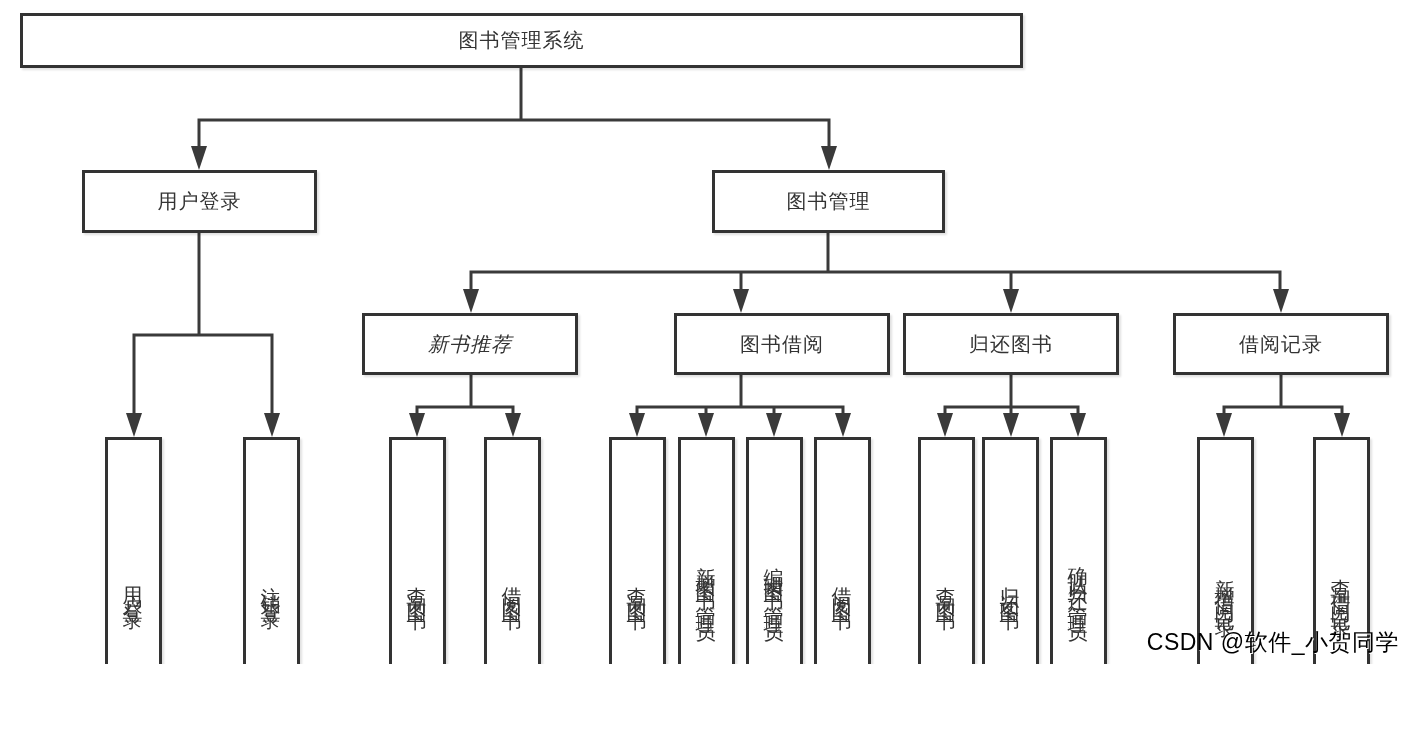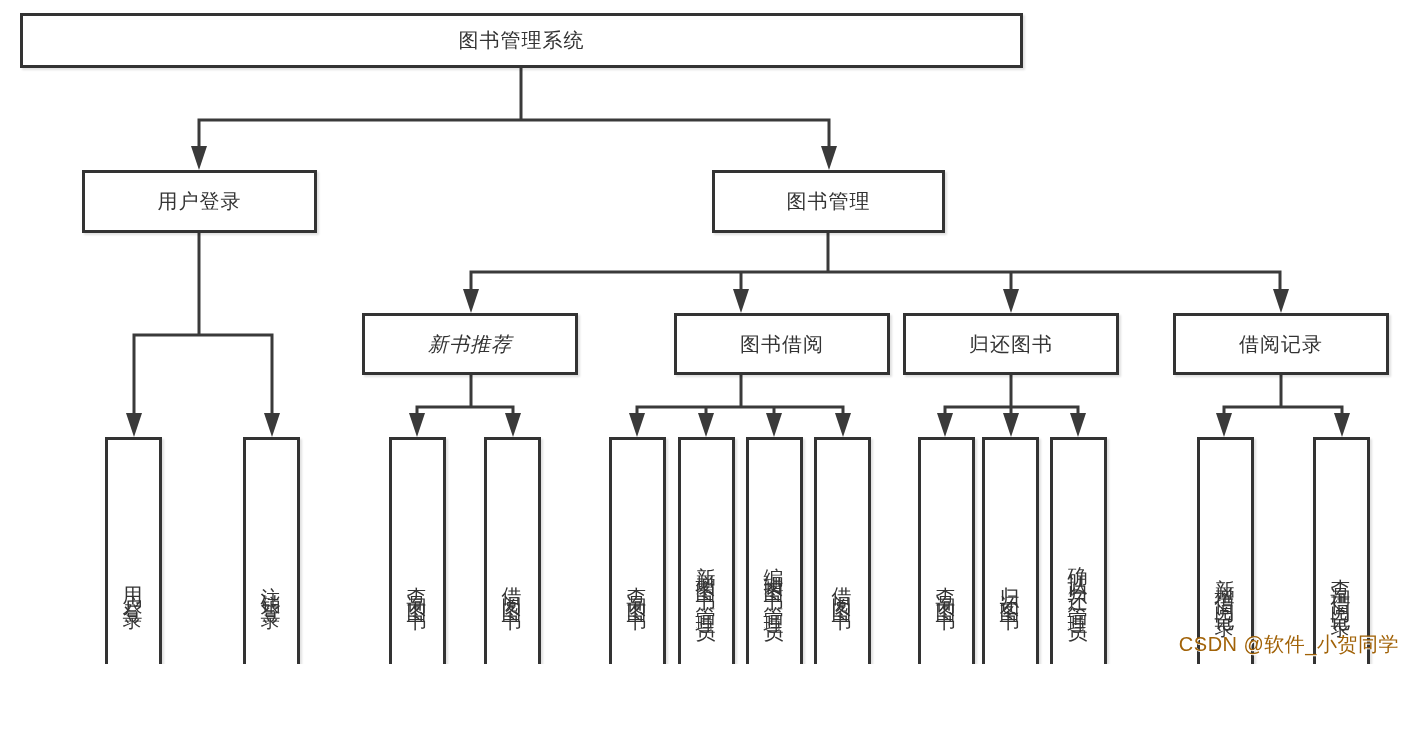--- a/index.html
+++ b/index.html
@@ -49,23 +49,23 @@
     writing-mode: vertical-rl;
     text-orientation: mixed;
     letter-spacing: 8px;
     font-size: 20px;
     border-width: 3px;
   }
   #watermark {
     position: absolute;
     right: 6px;
     bottom: 6px;
-    font-size: 20px;
+    font-size: 23px;
     letter-spacing: 0.5px;
-    color: #a16207;
+    color: #000000;
     text-shadow: 1px 1px 0 #ffffff;
     white-space: nowrap;
   }
 </style>
 </head>
 <body>
 
 <div id="stage">
 
   <svg id="connectors" viewBox="0 0 1405 747" xmlns="http://www.w3.org/2000/svg">

